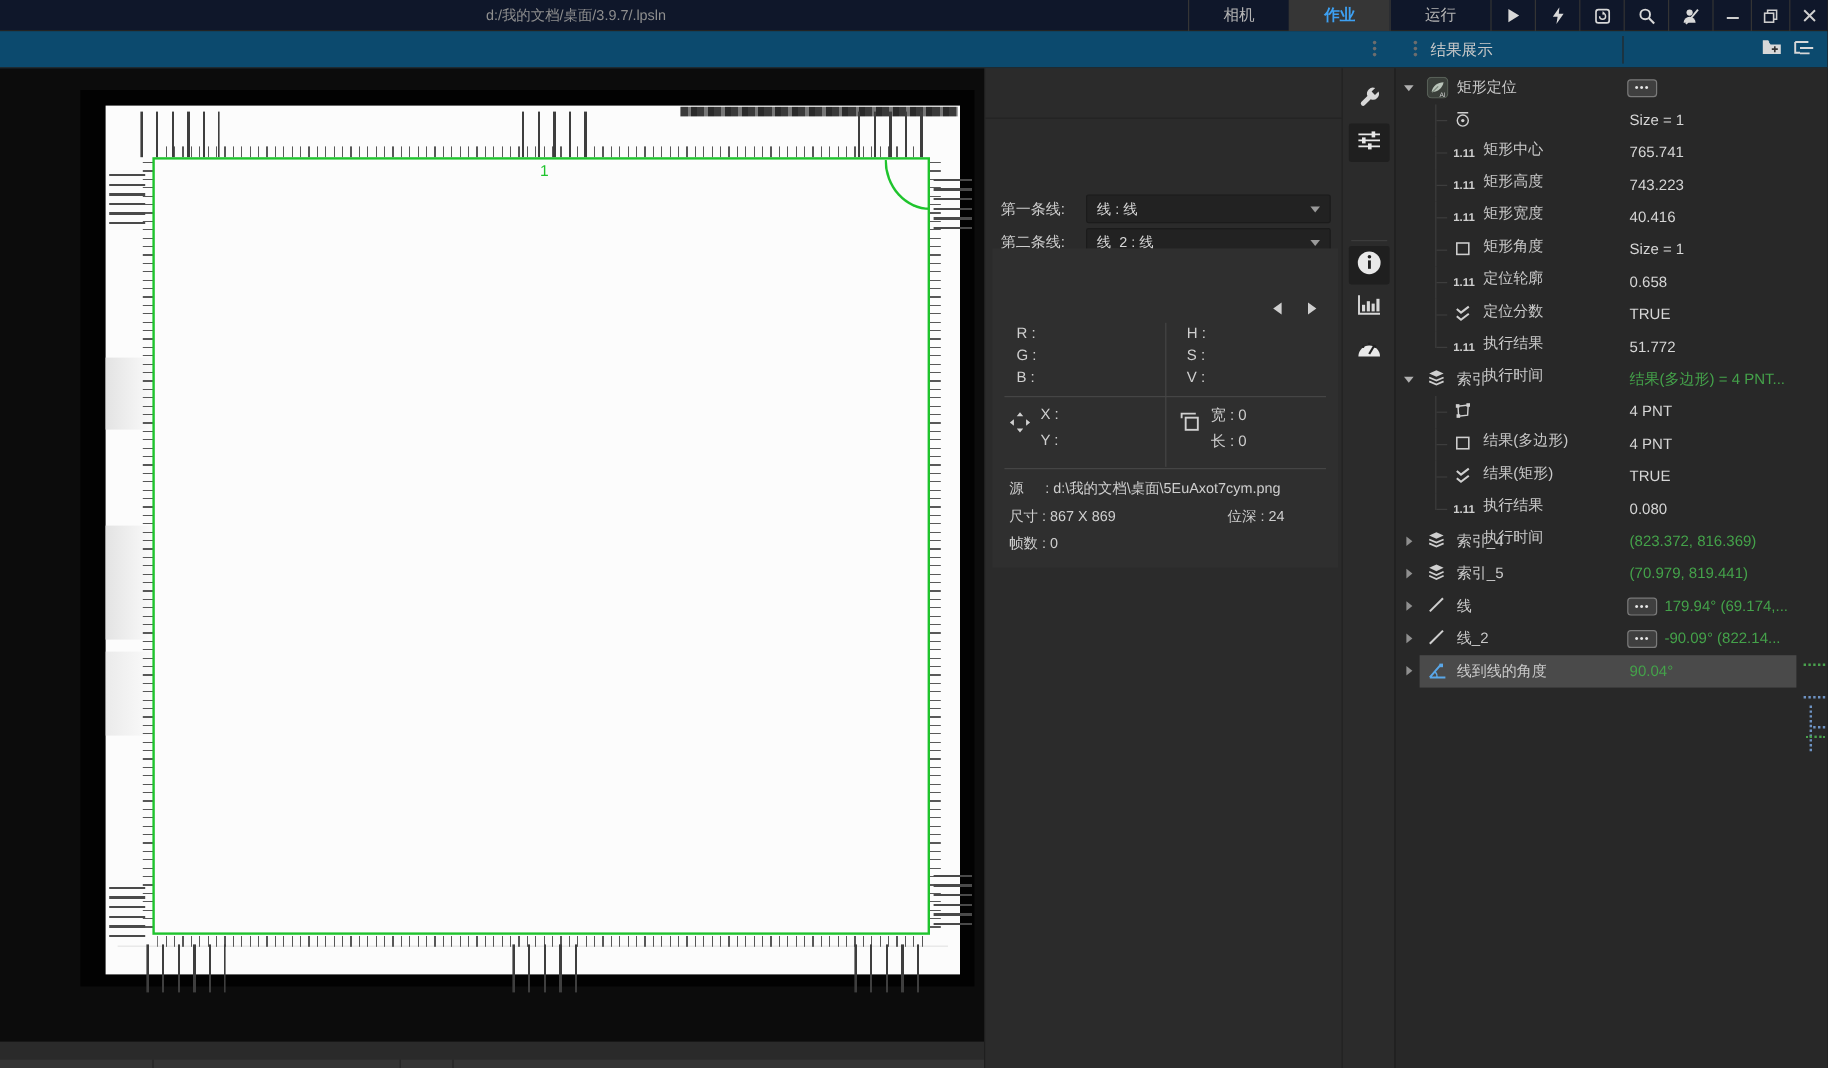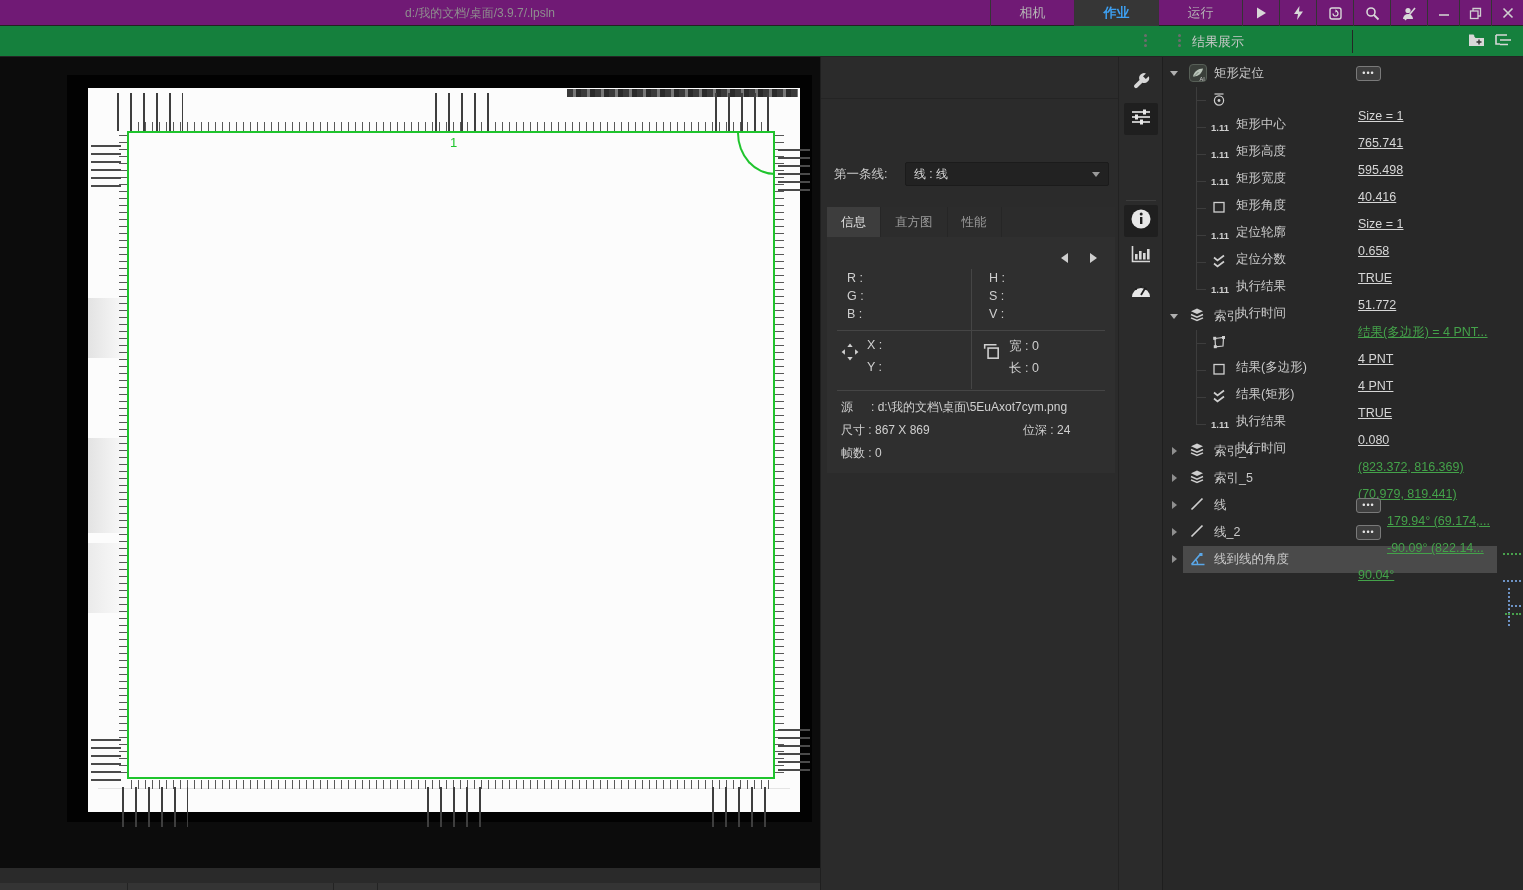--- a/index.html
+++ b/index.html
@@ -2,31 +2,31 @@
 <html><head>
 <meta charset="utf-8">
 <style>
   * { margin:0; padding:0; box-sizing:border-box; }
   html,body { width:100%; height:100%; background:#1a1a1a; }
   body { font-family:"Liberation Sans","DejaVu Sans",sans-serif; overflow:hidden; }
   #app { position:relative; width:1523px; height:890px; background:#2b2b2b; overflow:hidden;
          --accent_blue:#3da0f2; --result_green:#44a24a; --overlay_green:#1fc42d; --selected_row_bg:#4a4a4a; }
 
   
-  .titlebar { position:absolute; left:0; top:0; width:1523px; height:26px; background:#701a75; border-bottom:1px solid #232323; }
+  .titlebar { position:absolute; left:0; top:0; width:1523px; height:26px; background:#0f172a; border-bottom:1px solid #232323; }
   .title-text { position:absolute; left:0; top:0; width:960px; height:26px; line-height:26px; text-align:center; color:#8f8f8f; font-size:12px; }
   .menu { position:absolute; right:0; top:0; height:26px; display:flex; align-items:stretch; }
   .menu-tab { width:84px; text-align:center; line-height:26px; font-size:13px; color:#b5b5b5; border-left:1px solid #353535; cursor:default; }
   .menu-tab.active { background:#363636; color:var(--accent_blue); font-weight:bold; }
   .tool-cell { width:37px; display:flex; align-items:center; justify-content:center; border-left:1px solid #343434; }
   .win-cell { width:32px; display:flex; align-items:center; justify-content:center; border-left:1px solid #343434; }
   .tool-cell svg, .win-cell svg { display:block; }
 
   
-  .row2 { position:absolute; left:0; top:26px; width:1523px; height:31px; background:#15803d; border-bottom:1px solid #242424; }
+  .row2 { position:absolute; left:0; top:26px; width:1523px; height:31px; background:#0c4a6e; border-bottom:1px solid #242424; }
   .grip { position:absolute; top:8px; width:3px; height:15px; color:#6d6d6d; font-size:10px; line-height:5px; letter-spacing:0; }
   .grip i { display:block; width:3px; height:3px; border-radius:50%; background:#6d6d6d; margin-bottom:2px; }
   .results-label { position:absolute; left:1192px; top:0; height:31px; line-height:31px; color:#c9c9c9; font-size:13px; }
   .row2-divider { position:absolute; left:1352px; top:4px; height:23px; width:1px; background:#262626; }
   .row2-icon { position:absolute; top:6px; width:22px; height:20px; display:flex; align-items:center; justify-content:center; }
 
   
   .canvas { position:absolute; left:0; top:57px; width:820px; height:833px; background:#0c0c0c; }
   .photo { position:absolute; left:67px; top:18px; width:745px; height:747px; background:#020202; }
   .sheet { position:absolute; left:21px; top:13px; width:712px; height:724px; background:#fcfcfc; }
@@ -89,21 +89,21 @@
   .trow { position:relative; height:27px; }
   .trow .exp { position:absolute; z-index:1; }
   .exp.down { left:7px; top:11px; width:0; height:0; border-left:4px solid transparent; border-right:4px solid transparent; border-top:5px solid #b0b0b0; }
   .exp.right { left:9px; top:9px; width:0; height:0; border-top:4px solid transparent; border-bottom:4px solid transparent; border-left:5px solid #8f8f8f; }
   .ticon { position:absolute; top:4px; width:18px; height:18px; z-index:1; }
   .trow.parent .ticon { left:26px; }
   .trow.child  .ticon { left:48px; }
   .tlabel { position:absolute; top:0; line-height:27px; font-size:12.5px; color:#c9c9c9; z-index:1; white-space:nowrap; }
   .trow.parent .tlabel { left:51px; }
   .trow.child  .tlabel { left:73px;margin-top:24px; }
-  .tvalue { position:absolute; left:195px; top:16px; line-height:27px; font-size:12.5px; color:#d6d6d6; z-index:1; white-space:nowrap;text-decoration:underline; }
+  .tvalue { position:absolute; left:195px; top:0; line-height:27px; font-size:12.5px; color:#d6d6d6; z-index:1; white-space:nowrap; }
   .tvalue.green { color:var(--result_green); }
   .tvalue.after-menu { left:224px; }
   .tmenu { position:absolute; left:193px; top:6px; width:25px; height:15px; border:1px solid #7a7a7a; border-radius:3px; background:#3f3f3f; color:#e6e6e6; font-size:9px; line-height:12px; text-align:center; letter-spacing:1px; z-index:1; }
   .guide { position:absolute; left:33px; top:0; height:100%; border-left:1px solid #3d3d3d; }
   .guide.last { height:14px; }
   .gstub { position:absolute; left:34px; top:13px; width:9px; border-top:1px solid #3d3d3d; }
   .trow.selected::before { content:""; position:absolute; left:20px; right:27px; top:0; bottom:0; background:var(--selected_row_bg); }
   
   .deco { position:absolute; z-index:2; }
   .deco.g1 { right:2px; top:496px; width:18px; border-top:2px dotted #49a14d; }
@@ -255,33 +255,37 @@
   <div class="params">
     <div class="pdivider"></div>
 
     <div class="field" style="top:105px">
       <span class="flabel">第一条线:</span>
       <div class="fselect">
         <span>线 : 线</span>
         <span class="chev"></span>
       </div>
     </div>
+    <div class="field" style="top:133px">
+      <span class="flabel">第二条线:</span>
+      <div class="fselect">
+        <span>线_2 : 线</span>
+        <span class="chev"></span>
+      </div>
+    </div>
     <div class="field" style="top:161px">
       <span class="flabel">角度范围</span>
       <span class="help">?</span>
       <div class="fselect">
         <span>180</span>
         <span class="chev"></span>
       </div>
     </div>
 
     <div class="info">
-      <div class="itabs">
-        <span class="itab active">信息</span><span class="itab">直方图</span><span class="itab">性能</span>
-      </div>
       <div class="nav-arrows">
         <span class="tri-l"></span><span class="tri-r"></span>
       </div>
       <span class="ikey" style="left:20px;top:64px">R :</span>
       <span class="ikey" style="left:20px;top:82px">G :</span>
       <span class="ikey" style="left:20px;top:100px">B :</span>
       <span class="ikey" style="left:162px;top:64px">H :</span>
       <span class="ikey" style="left:162px;top:82px">S :</span>
       <span class="ikey" style="left:162px;top:100px">V :</span>
       <div class="vline"></div>
@@ -387,21 +391,21 @@
           <span class="tlabel">矩形高度</span>
           <span class="tvalue">765.741</span>
         </div>
         <div class="trow child">
           <div class="guide"></div>
           <div class="gstub"></div>
           <span class="ticon"><svg width="20" height="16" viewBox="0 0 20 16">
               <text x="0" y="12.5" font-size="9.5" font-weight="bold" fill="#cfcfcf">1.11</text>
             </svg></span>
           <span class="tlabel">矩形宽度</span>
-          <span class="tvalue">595.498</span>
+          <span class="tvalue">743.223</span>
         </div>
         <div class="trow child">
           <div class="guide"></div>
           <div class="gstub"></div>
           <span class="ticon"><svg width="20" height="16" viewBox="0 0 20 16">
               <text x="0" y="12.5" font-size="9.5" font-weight="bold" fill="#cfcfcf">1.11</text>
             </svg></span>
           <span class="tlabel">矩形角度</span>
           <span class="tvalue">40.416</span>
         </div>

